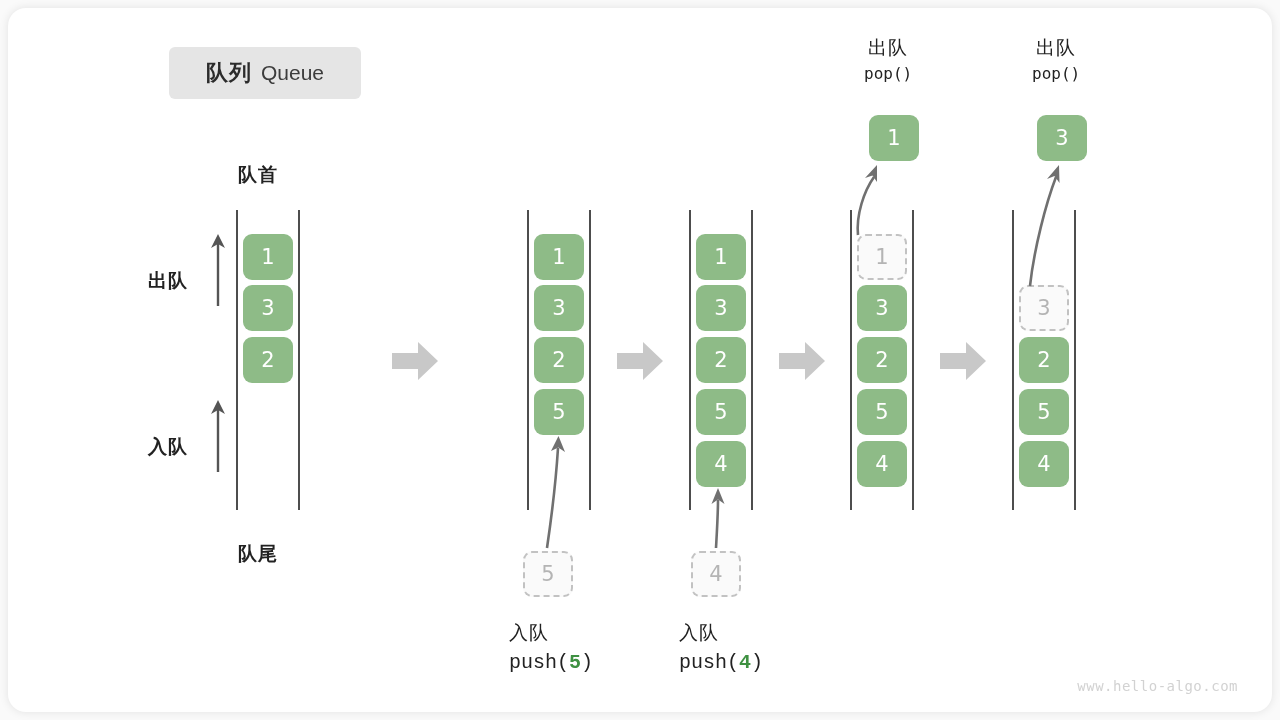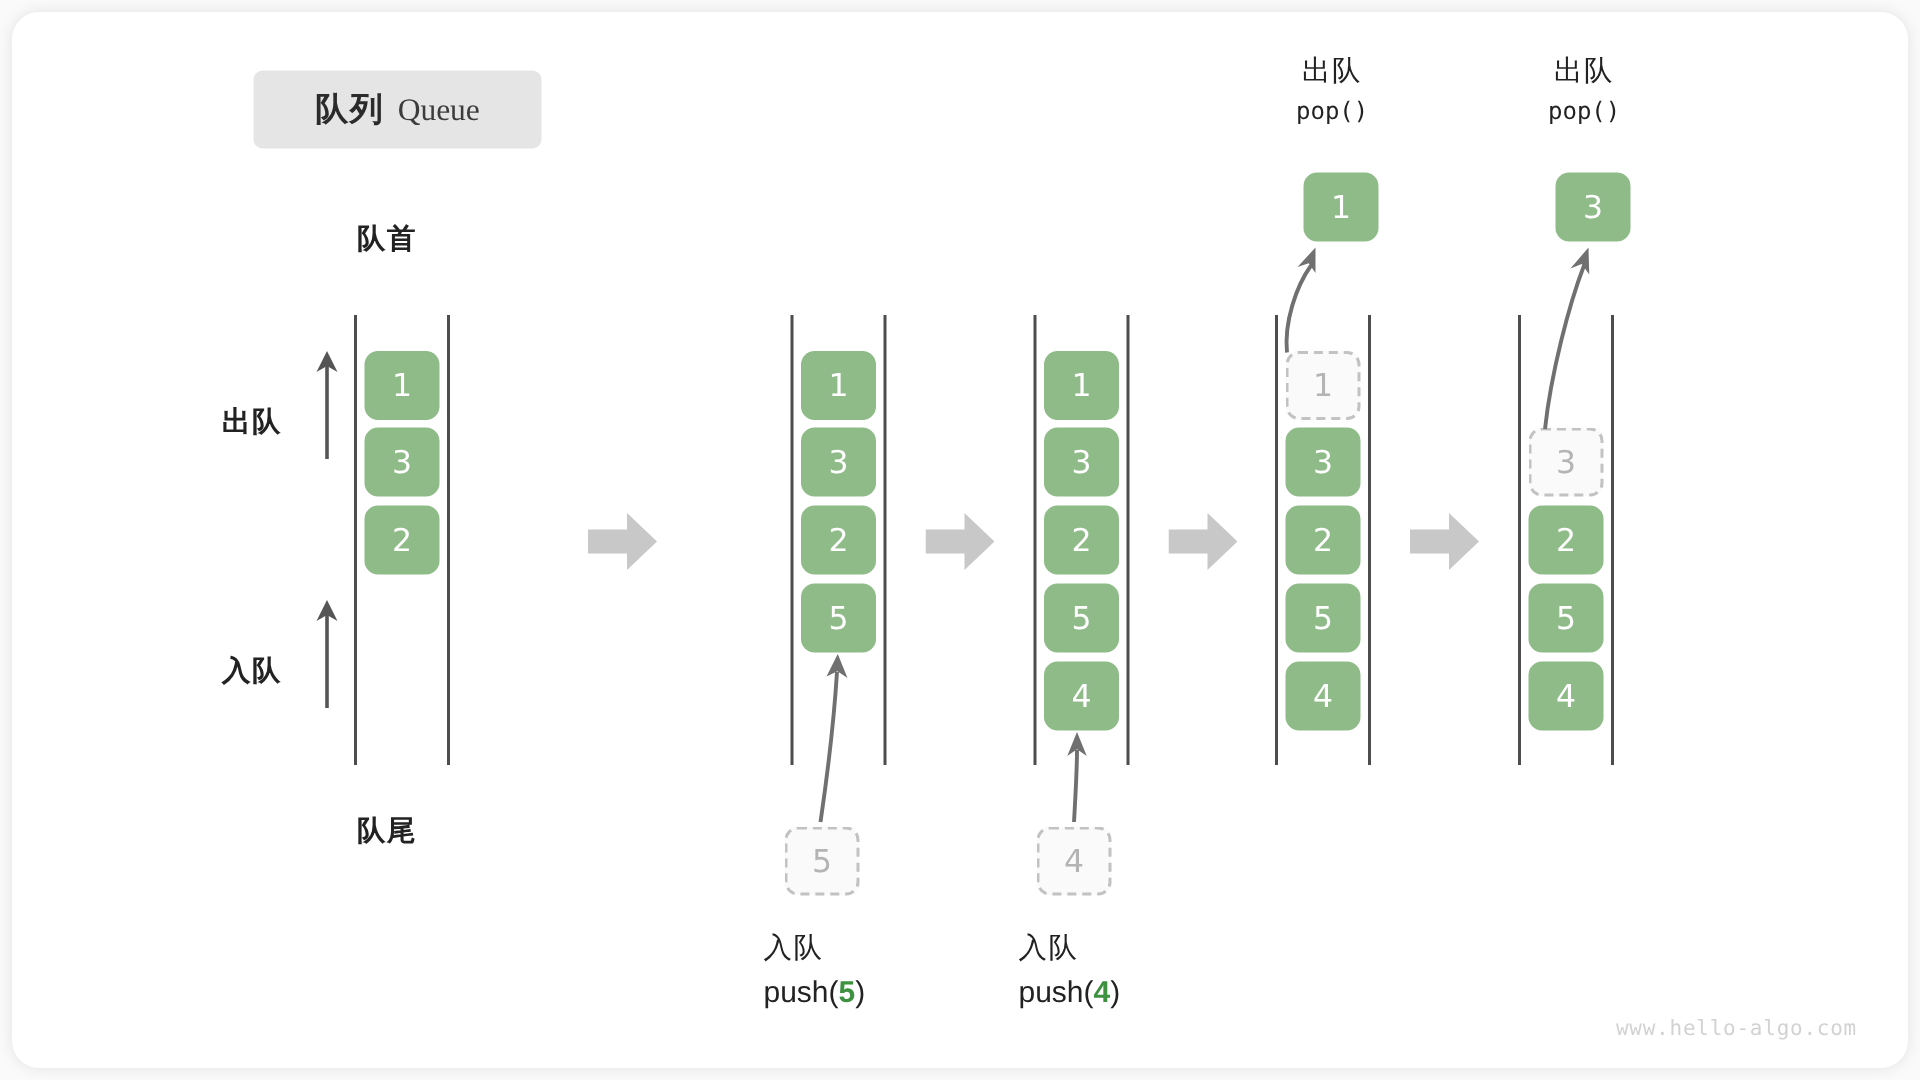--- a/index.html
+++ b/index.html
@@ -40,21 +40,21 @@
     justify-content: center;
     gap: 9px;
   }
   .title-cn {
     font-size: 22px;
     font-weight: bold;
     color: #2b2b2b;
     letter-spacing: 1px;
   }
   .title-en {
-    font-family: Liberation Serif, serif;
+    font-family: Liberation Sans, sans-serif;
     font-size: 21px;
     color: #3c3c3c;
   }
 
   
   .lbl {
     position: absolute;
     font-size: 19px;
     font-weight: bold;
     color: #222222;
@@ -68,21 +68,21 @@
     line-height: 1.55;
   }
   .caption .cn {
     display: block;
     font-size: 19px;
     color: #222222;
     letter-spacing: 1px;
   }
   .caption .code {
     display: block;
-    font-family: Liberation Sans, sans-serif;
+    font-family: Liberation Mono, monospace;
     font-size: 20px;
     color: #222222;
     text-align: center;
   }
   .caption .code .num { color: #3f9142; font-weight: bold; }
 
   .op-label {
     position: absolute;
     white-space: nowrap;
     text-align: center;
@@ -149,21 +149,21 @@
 <body>
 
 <div id="canvas">
   <div class="card"></div>
 
   <div class="title-badge">
     <span class="title-cn">队列</span>
     <span class="title-en">Queue</span>
   </div>
 
-  <div class="lbl" style="left:238px; top:146px;">队首</div>
+  <div class="lbl" style="left:238px; top:162px;">队首</div>
   <div class="lbl" style="left:238px; top:541px;">队尾</div>
   <div class="lbl" style="left:148px; top:268px;">出队</div>
   <div class="lbl" style="left:148px; top:434px;">入队</div>
 
   <svg class="dir-arrow" style="left:205px; top:232px;" width="26" height="76" viewBox="0 0 26 76">
     <line x1="13" y1="74" x2="13" y2="10" stroke="#555555" stroke-width="2.4"></line>
     <path d="M13 2 L20 16 L13 12 L6 16 Z" fill="#555555"></path>
   </svg>
 
   <svg class="dir-arrow" style="left:205px; top:398px;" width="26" height="76" viewBox="0 0 26 76">

